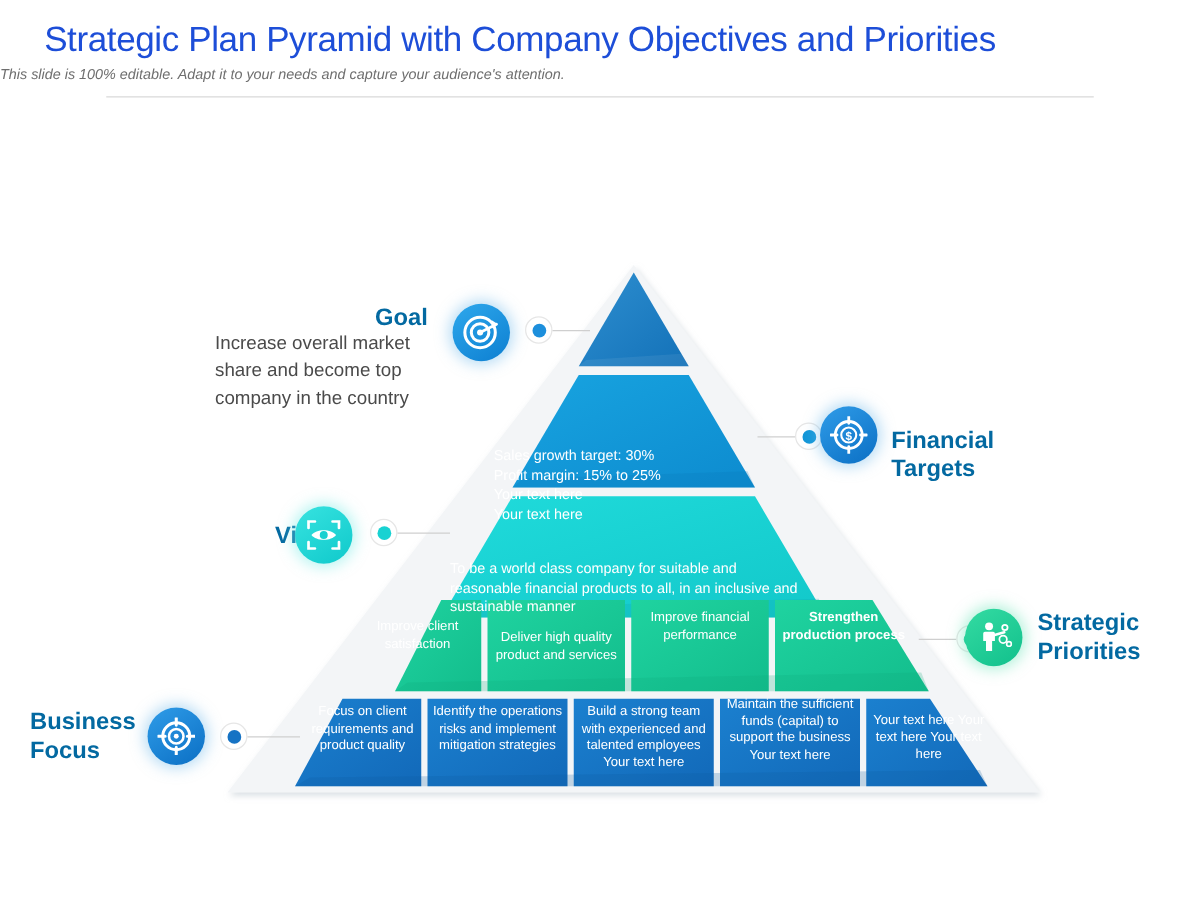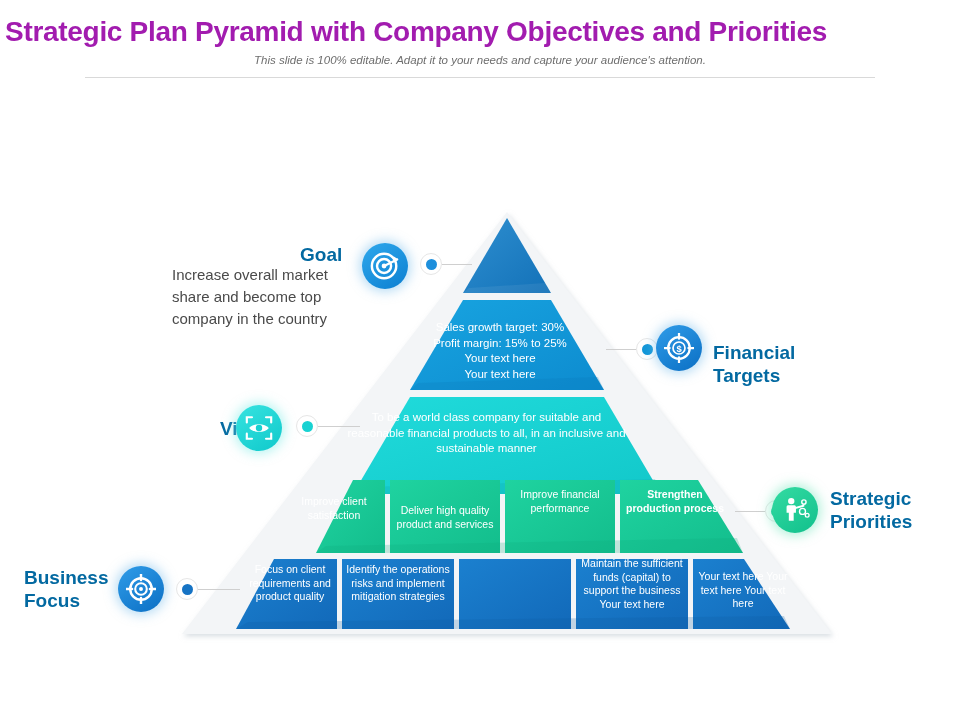--- a/index.html
+++ b/index.html
@@ -21,30 +21,29 @@
     left: 0; top: 0;
     width: 960px;
     height: 82px;
   }
   #page-title {
     position: absolute;
     left: 0; top: 16px;
     width: 832px;
     text-align: center;
     font-size: 28px;
-    font-weight: bold;
-    color: #a21caf;
+    font-weight: normal;
+    color: #1d4ed8;
     letter-spacing: -0.3px;
     white-space: nowrap;
   }
   #page-subtitle {
     position: absolute;
     left: 0; top: 54px;
     width: 960px;
-    text-align: center;
     font-size: 11.5px;
     font-style: italic;
     color: #6e6e6e;
   }
   #header-divider {
     position: absolute;
     left: 85px; top: 77px;
     width: 790px;
     height: 1px;
     background: #d9d9d9;
@@ -59,31 +58,32 @@
   }
   #pyramid-svg {
     position: absolute;
     left: 0; top: 0;
   }
 
   
   .tier-text {
     position: absolute;
     color: #ffffff;
-    text-align: center;
+    text-align: left;
     line-height: 1.35;
     pointer-events: none;
+    margin-top: 38px;
   }
   #tier2-text {
     left: 395px; top: 320px;
     width: 210px;
     font-size: 11.5px;
   }
   #tier3-text {
-    left: 344px; top: 410px;
+    left: 360px; top: 410px;
     width: 285px;
     font-size: 11.5px;
   }
 
   .cell-text {
     position: absolute;
     color: #ffffff;
     text-align: center;
     line-height: 1.3;
     font-size: 10.5px;
@@ -219,20 +219,21 @@
 
   <div id="tier3-text" class="tier-text">To be a world class company for suitable and reasonable financial products to all, in an inclusive and sustainable manner</div>
 
   <div class="cell-text" style="left:288px; top:495px; width:92px;">Improve client satisfaction</div>
   <div class="cell-text" style="left:392px; top:488px; width:106px;margin-top:16px;">Deliver high quality product and services</div>
   <div class="cell-text" style="left:507px; top:488px; width:106px;">Improve financial performance</div>
   <div class="cell-text" style="left:623px; top:488px; width:104px;font-weight:bold;">Strengthen production process</div>
 
   <div class="cell-text" style="left:240px; top:563px; width:100px;">Focus on client requirements and product quality</div>
   <div class="cell-text" style="left:344px; top:563px; width:108px;">Identify the operations risks and implement mitigation strategies</div>
+  <div class="cell-text" style="left:461px; top:563px; width:108px;">Build a strong team with experienced and talented employees Your text here</div>
   <div class="cell-text" style="left:697px; top:570px; width:92px;">Your text here Your text here Your text here</div>
   <div class="cell-text" style="left:578px; top:557px; width:108px;">Maintain the sufficient funds (capital) to support the business Your text here</div>
 
   <div class="callout">
     <div class="callout-label" style="left:300px; top:244px;">Goal</div>
     <div class="callout-desc" style="left:172px; top:264px; width:180px;">Increase overall market share and become top company in the country</div>
 
     <div class="icon-badge blue" style="left:362px; top:243px;">
       <svg width="30" height="30" viewBox="0 0 32 32">
         <circle cx="15" cy="16" r="13" fill="none" stroke="#ffffff" stroke-width="2.6"></circle>

